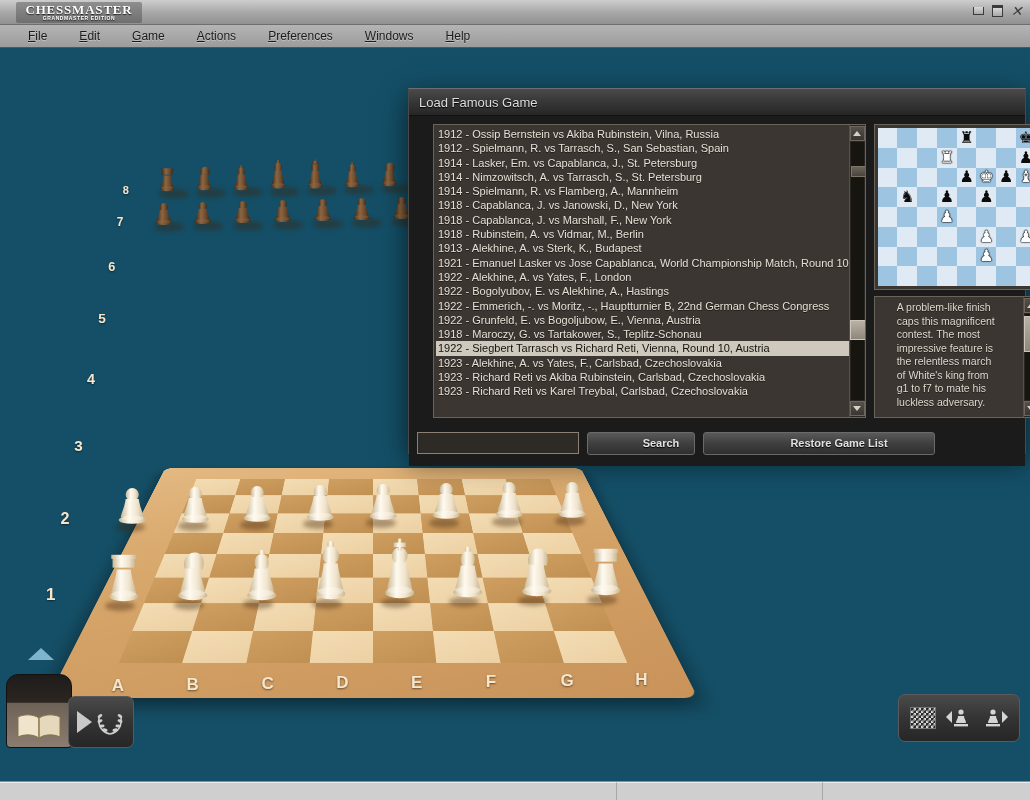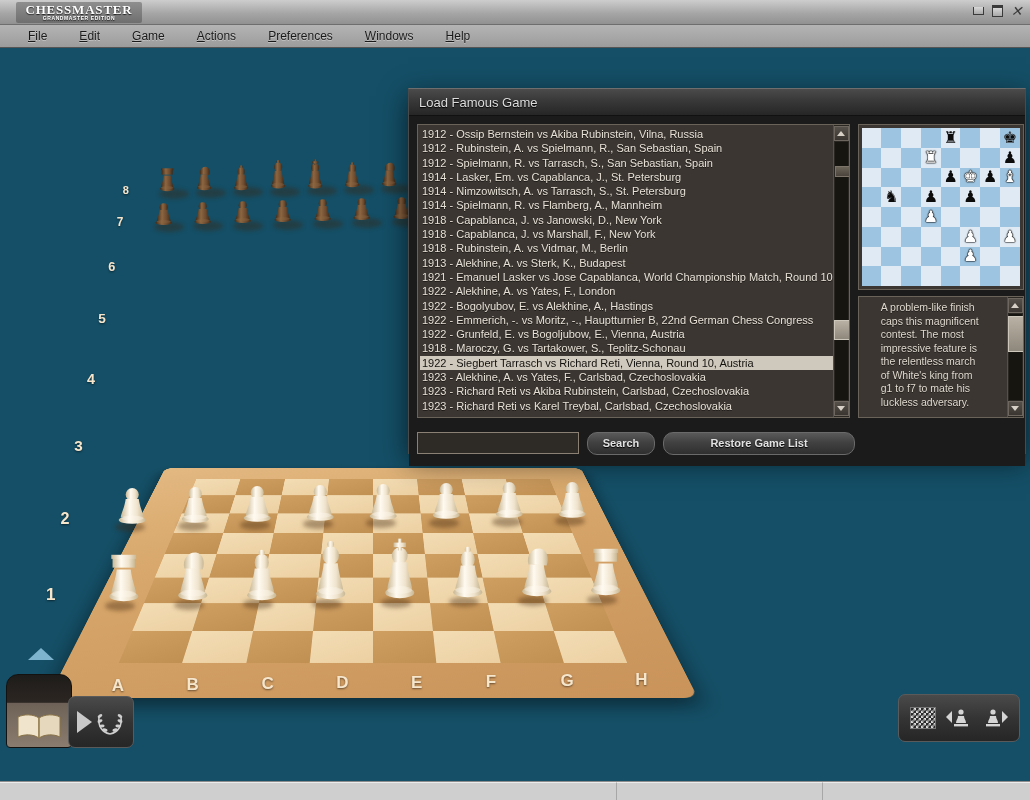--- a/index.html
+++ b/index.html
@@ -114,21 +114,21 @@
     display:flex;flex-direction:column;
   }
   #dlg-title{
     height:26px;flex:0 0 26px;
     background:linear-gradient(180deg,#4b4b4b 0%,#3a3a3a 40%,#262626 100%);
     color:#dcdcdc;font-size:13px;display:flex;align-items:center;padding-left:10px;
     border-bottom:1px solid #111;
     text-shadow:0 1px 1px #000;
   }
   #dlg-body{flex:1 1 auto;display:flex;padding:8px;gap:8px;background:#1b1b1b;}
-  #list-col{flex:0 0 424px;display:flex;flex-direction:column;}
+  #list-col{flex:0 0 424px;display:flex;flex-direction:column;margin-left:16px;}
   #right-col{flex:1 1 auto;display:flex;flex-direction:column;gap:6px;}
 
   
   #gamelist-wrap{
     position:relative;height:292px;
     background:#3b3631;border:1px solid #6a6359;
     display:flex;overflow:hidden;
   }
   #gamelist{
     flex:1 1 auto;overflow:hidden;padding:2px 0 0 2px;
@@ -192,26 +192,27 @@
   #dlg-footer{
     flex:0 0 34px;display:flex;align-items:center;gap:8px;
     padding:0 8px 6px 8px;background:#1b1b1b;
   }
   #search-input{
     width:152px;height:20px;background:#2e2a26;border:1px solid #8a8073;
     color:#ece6dc;font-size:11px;padding:0 4px;outline:none;
     font-family:"Liberation Sans",sans-serif;
   }
   .dlg-btn{
-    height:21px;border:1px solid #6a6a6a;border-radius:10px;
+    height:21px;border:1px solid #6a6a6a;border-radius:3px;
     background:linear-gradient(180deg,#5a5a5a 0%,#414141 45%,#2f2f2f 100%);
     color:#e2e2e2;font-size:11px;font-weight:bold;
     display:flex;align-items:center;justify-content:center;cursor:default;
     text-shadow:0 1px 1px #000;
     font-family:"Liberation Sans",sans-serif;
+    padding-left:40px;
   }
   #btn-search{width:66px;}
   #btn-restore{width:190px;}
   #btn-watch{width:164px;}
 
   
   #dock-arrow{
     position:absolute;left:28px;top:600px;
     width:0;height:0;border-left:13px solid transparent;border-right:13px solid transparent;
     border-bottom:12px solid #7fb4cf;
@@ -1027,21 +1028,20 @@
 
     <div id="dialog">
       <div id="dlg-title">Load Famous Game</div>
 
       <div id="dlg-body">
 
         <div id="list-col">
           <div id="gamelist-wrap">
             <div id="gamelist">
                 <div class="game-row">1912 - Ossip Bernstein vs Akiba Rubinstein, Vilna, Russia</div>
-                <div class="game-row">1912 - Rubinstein, A. vs Spielmann, R., San Sebastian, Spain</div>
                 <div class="game-row">1912 - Spielmann, R. vs Tarrasch, S., San Sebastian, Spain</div>
                 <div class="game-row">1914 - Lasker, Em. vs Capablanca, J., St. Petersburg</div>
                 <div class="game-row">1914 - Nimzowitsch, A. vs Tarrasch, S., St. Petersburg</div>
                 <div class="game-row">1914 - Spielmann, R. vs Flamberg, A., Mannheim</div>
                 <div class="game-row">1918 - Capablanca, J. vs Janowski, D., New York</div>
                 <div class="game-row">1918 - Capablanca, J. vs Marshall, F., New York</div>
                 <div class="game-row">1918 - Rubinstein, A. vs Vidmar, M., Berlin</div>
                 <div class="game-row">1913 - Alekhine, A. vs Sterk, K., Budapest</div>
                 <div class="game-row">1921 - Emanuel Lasker vs Jose Capablanca, World Championship Match, Round 10</div>
                 <div class="game-row">1922 - Alekhine, A. vs Yates, F., London</div>

